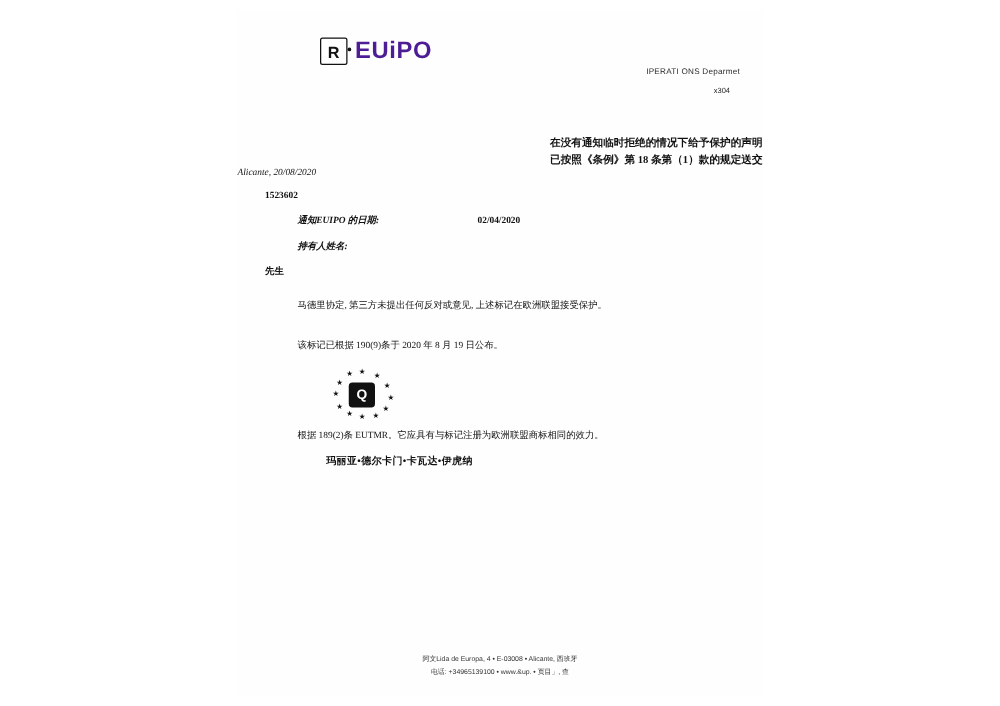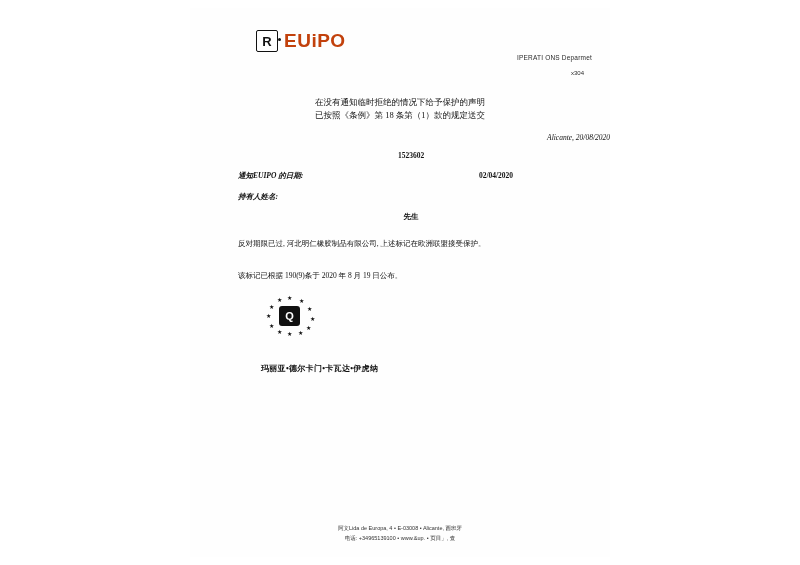--- a/index.html
+++ b/index.html
@@ -60,21 +60,21 @@
     width: 3px;
     height: 3px;
     background: #111;
     border-radius: 50%;
   }
   .logo-text {
     font-family: "Liberation Sans", sans-serif;
     font-size: 19px;
     font-weight: bold;
     letter-spacing: 0.5px;
-    color: #c2410c;
+    color: #4c1d95;
   }
 
   .dept {
     position: absolute;
     right: 18px;
     top: 46px;
     font-family: "Liberation Sans", sans-serif;
     font-size: 6.5px;
     color: #2a2a2a;
     letter-spacing: 0.2px;
@@ -85,35 +85,35 @@
     top: 62px;
     font-family: "Liberation Sans", sans-serif;
     font-size: 6px;
     color: #2a2a2a;
   }
 
   
   .title-block {
     position: absolute;
     left: 0;
-    top: 88px;
-    width: 420px;
-    text-align: center;
+    top: 100px;
+    width: 420px;
+    text-align: right;
     font-family: "Liberation Serif", serif;
     font-size: 8.5px;
-    font-weight: normal;
+    font-weight: bold;
     line-height: 1.55;
     color: #111;
   }
   .place-date {
     position: absolute;
     left: 0;
     top: 125px;
     width: 420px;
-    text-align: right;
+    text-align: left;
     font-family: "Liberation Serif", serif;
     font-size: 7.5px;
     font-style: italic;
     color: #111;
   }
 
   
   .fields {
     position: absolute;
     left: 0;
@@ -133,21 +133,20 @@
     box-sizing: border-box;
     font-style: italic;
     font-weight: bold;
     color: #111;
   }
   .field-value {
     flex: 1;
     padding-left: 22px;
     font-weight: bold;
     color: #111;
-    text-align: center;
   }
   .field-value .line2 {
     display: block;
     padding-left: 12px;
   }
 
   
   .para {
     position: absolute;
     left: 48px;
@@ -260,41 +259,42 @@
         <div class="field-value">02/04/2020</div>
       </div>
       <div class="field-row">
         <div class="field-label">持有人姓名:</div>
       </div>
       <div class="field-row">
         <div class="field-value">先生</div>
       </div>
     </div>
 
-    <div class="para para-1">反对期限已过, 河北明仁橡胶制品有限公司, 上述标记在欧洲联盟接受保护。</div>
+    <div class="para para-1">马德里协定, 第三方未提出任何反对或意见, 上述标记在欧洲联盟接受保护。</div>
     <div class="para para-2">该标记已根据 190(9)条于 2020 年 8 月 19 日公布。</div>
 
     <div class="emblem-wrap">
       <div class="emblem">
         <span class="star" style="left:25px; top:0px;">★</span>
         <span class="star" style="left:37px; top:3px;">★</span>
         <span class="star" style="left:45px; top:11px;">★</span>
         <span class="star" style="left:48px; top:21px;">★</span>
         <span class="star" style="left:44px; top:30px;">★</span>
         <span class="star" style="left:36px; top:35px;">★</span>
         <span class="star" style="left:25px; top:36px;">★</span>
         <span class="star" style="left:15px; top:34px;">★</span>
         <span class="star" style="left:7px;  top:28px;">★</span>
         <span class="star" style="left:4px;  top:18px;">★</span>
         <span class="star" style="left:7px;  top:9px;">★</span>
         <span class="star" style="left:15px; top:2px;">★</span>
         <span class="emblem-core">Q</span>
       </div>
     </div>
 
+    <div class="para para-3">根据 189(2)条 EUTMR。它应具有与标记注册为欧洲联盟商标相同的效力。</div>
 
     <div class="signature">玛丽亚•德尔卡门•卡瓦达•伊虎纳</div>
 
     <div class="footer">
       <span class="line">阿文Lida de Europa, 4 • E-03008 • Alicante, 西班牙</span>
       <span class="line">电话: +34965139100 • www.&amp;up. • 页目」,  查</span>
     </div>
 
   </div>
 </div>

